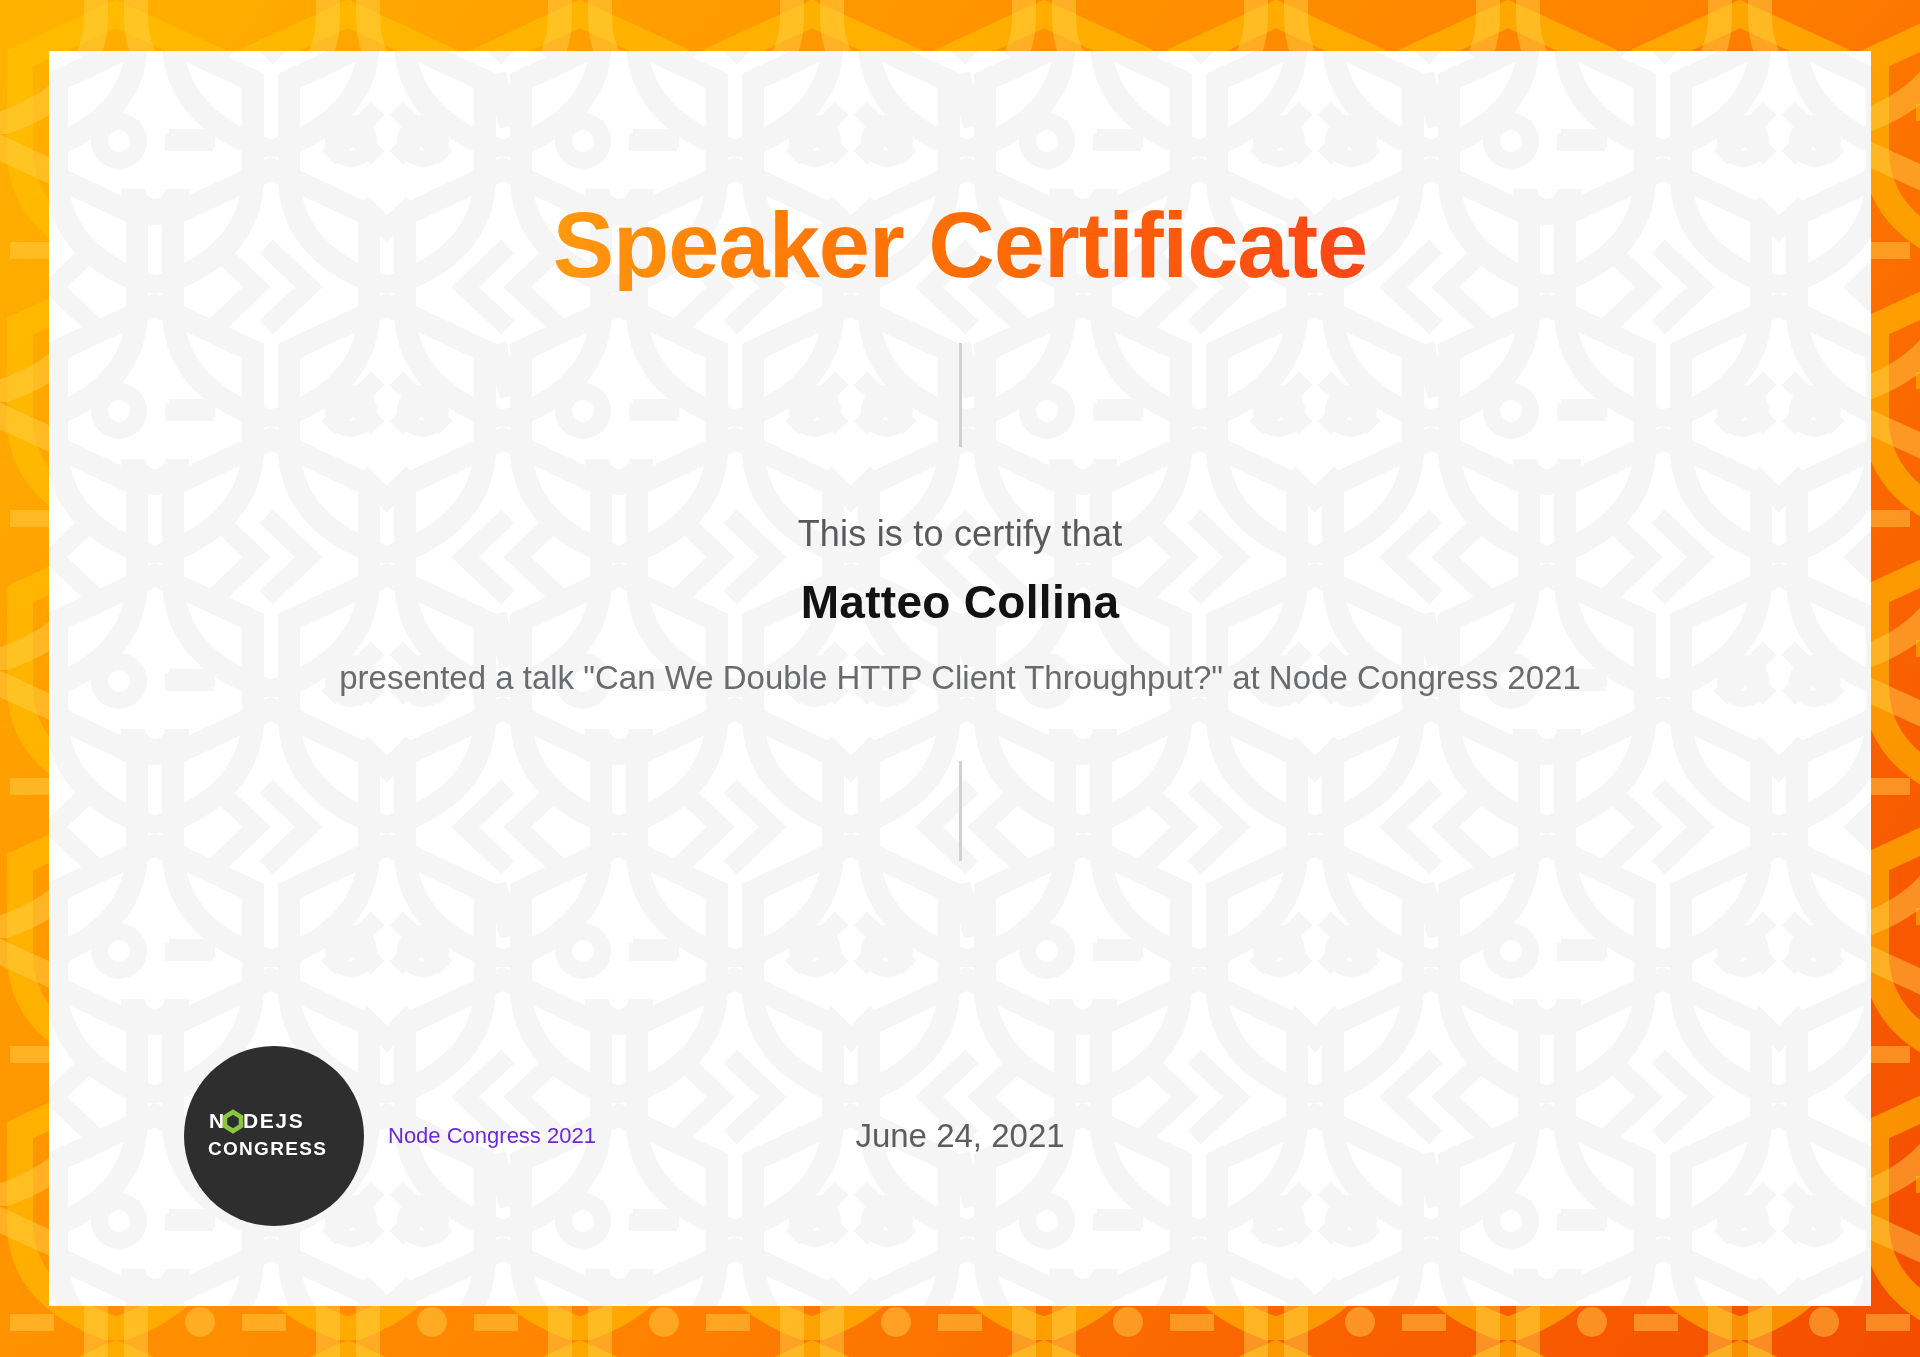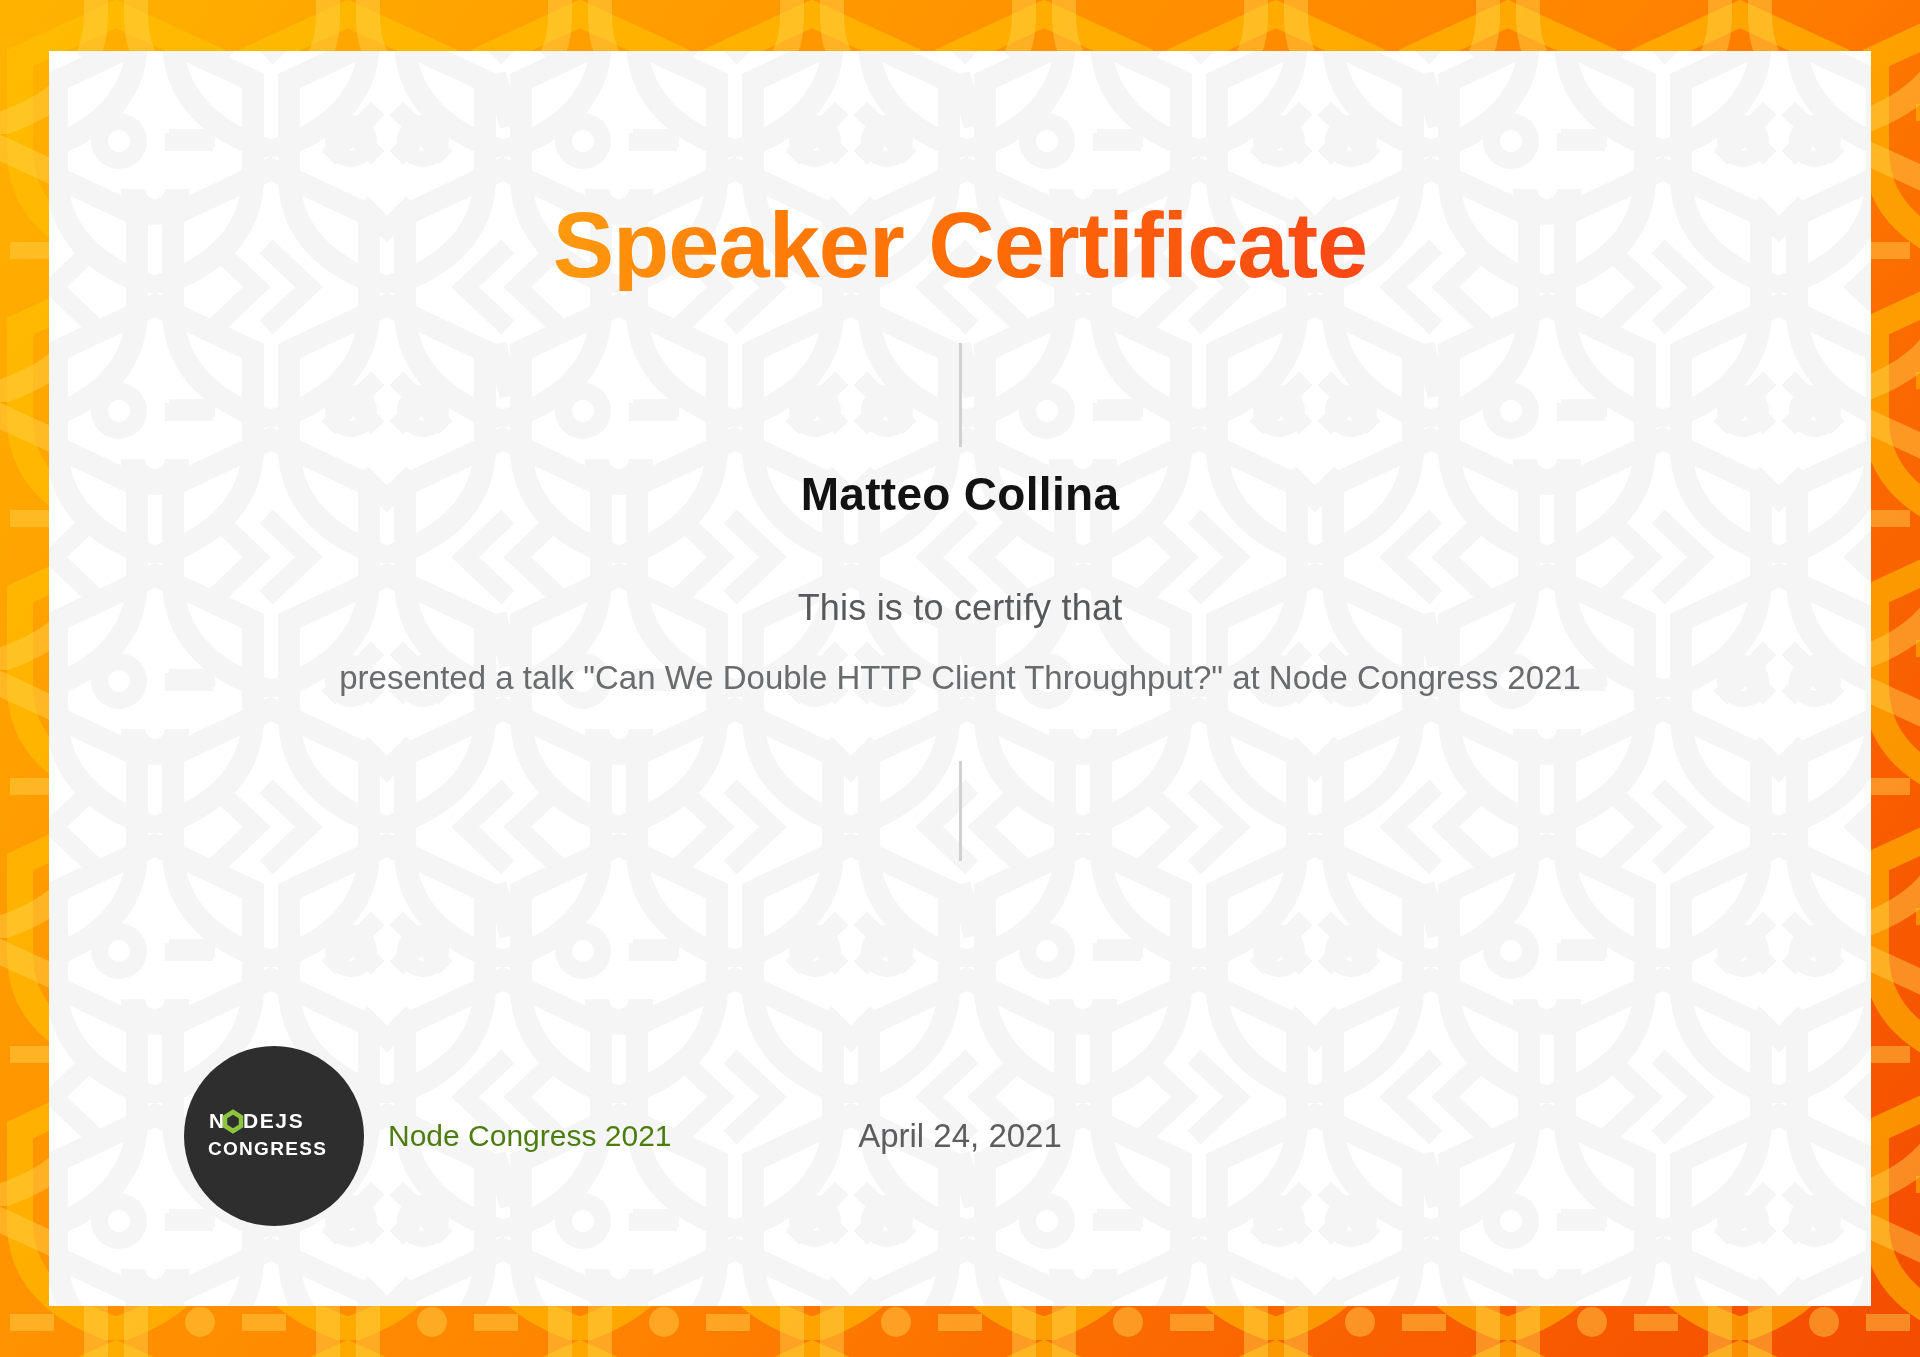--- a/index.html
+++ b/index.html
@@ -102,22 +102,22 @@
     display:flex; align-items:center; gap:24px;
   }
   #congress-badge {
     width:180px; height:180px;
     border-radius:50%;
     background:#2E2E2E;
     display:flex; align-items:center; justify-content:center;
   }
   #congress-badge svg { display:block; }
   #congress-label {
-    font-size:30px;
-    color:#4d7c0f;
+    font-size:22px;
+    color:#6d28d9;
     white-space:nowrap;
   }
 
   #footer-center {
     position:absolute;
     left:0; right:0;
     text-align:center;
     font-size:33px;
     color:#5C5D5F;
   }
@@ -234,23 +234,23 @@
       <rect width="1822" height="1255" fill="url(#wmB)"></rect>
       <rect width="1822" height="1255" fill="url(#wmC)"></rect>
     </svg>
 
     <div id="card-content">
 
       <h1 id="title">Speaker Certificate</h1>
 
       <div id="divider-top" class="divider"></div>
 
+      <div id="certify-line">This is to certify that</div>
+
       <div id="recipient-name">Matteo Collina</div>
-
-      <div id="certify-line">This is to certify that</div>
 
       <div id="talk-description">presented a talk "Can We Double HTTP Client Throughput?" at Node Congress 2021</div>
 
       <div id="divider-bottom" class="divider"></div>
 
       <div id="footer">
 
         <div id="footer-left">
           <div id="congress-badge">
             <svg width="134" height="64" viewBox="0 0 134 64" aria-hidden="true">
@@ -258,19 +258,19 @@
                 <text x="2" y="24">N</text>
                 <text x="36" y="24">DEJS</text>
                 <text x="1" y="51" font-size="19" letter-spacing="1.3">CONGRESS</text>
               </g>
               <polygon points="26,8 34,13 34,22 26,27 18,22 18,13" fill="none" stroke="#8CC63F" stroke-width="4.5"></polygon>
             </svg>
           </div>
           <div id="congress-label">Node Congress 2021</div>
         </div>
 
-        <div id="footer-center">April 24, 2021</div>
+        <div id="footer-center">June 24, 2021</div>
 
 
       </div>
     </div>
   </div>
 </div>
 
 </body></html>

